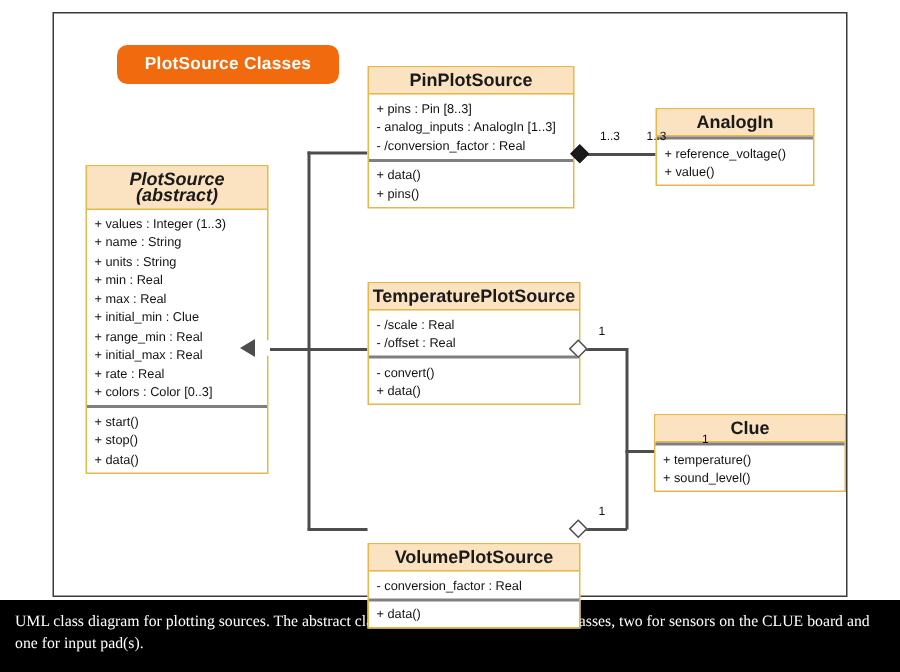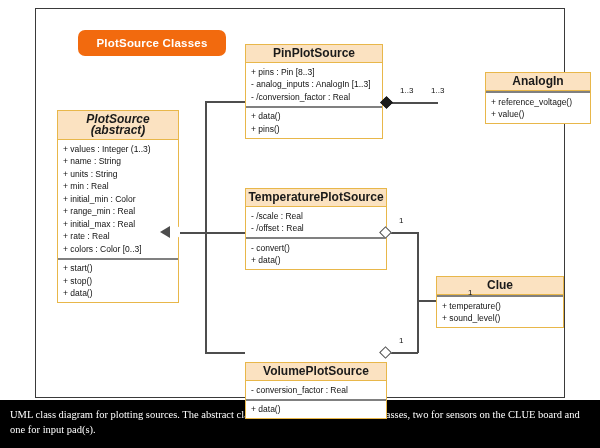--- a/index.html
+++ b/index.html
@@ -190,21 +190,22 @@
 <div class="uml-class" style="left:57px; top:110px; width:122px;">
   <div class="uml-header abstract">
     <div>PlotSource</div>
     <div>(abstract)</div>
   </div>
   <div class="uml-section">
     <div class="uml-row">+ values : Integer (1..3)</div>
     <div class="uml-row">+ name : String</div>
     <div class="uml-row">+ units : String</div>
     <div class="uml-row">+ min : Real</div>
-    <div class="uml-row">+ initial_min : Color</div>
+    <div class="uml-row">+ max : Real</div>
+    <div class="uml-row">+ initial_min : Clue</div>
     <div class="uml-row">+ range_min : Real</div>
     <div class="uml-row">+ initial_max : Real</div>
     <div class="uml-row">+ rate : Real</div>
     <div class="uml-row">+ colors : Color [0..3]</div>
   </div>
   <div class="uml-section ops">
     <div class="uml-row">+ start()</div>
     <div class="uml-row">+ stop()</div>
     <div class="uml-row">+ data()</div>
   </div>
@@ -218,21 +219,21 @@
     <div class="uml-row">+ pins : Pin [8..3]</div>
     <div class="uml-row">- analog_inputs : AnalogIn [1..3]</div>
     <div class="uml-row">- /conversion_factor : Real</div>
   </div>
   <div class="uml-section ops">
     <div class="uml-row">+ data()</div>
     <div class="uml-row">+ pins()</div>
   </div>
 </div>
 
-<div class="uml-class" style="left:437px; top:72px; width:106px;margin-left:48px;">
+<div class="uml-class" style="left:437px; top:72px; width:106px;">
   <div class="uml-header">
     <div>AnalogIn</div>
   </div>
   <div class="uml-section ops">
     <div class="uml-row">+ reference_voltage()</div>
     <div class="uml-row">+ value()</div>
   </div>
 </div>
 
 <div class="uml-class" style="left:245px; top:188px; width:142px;">

